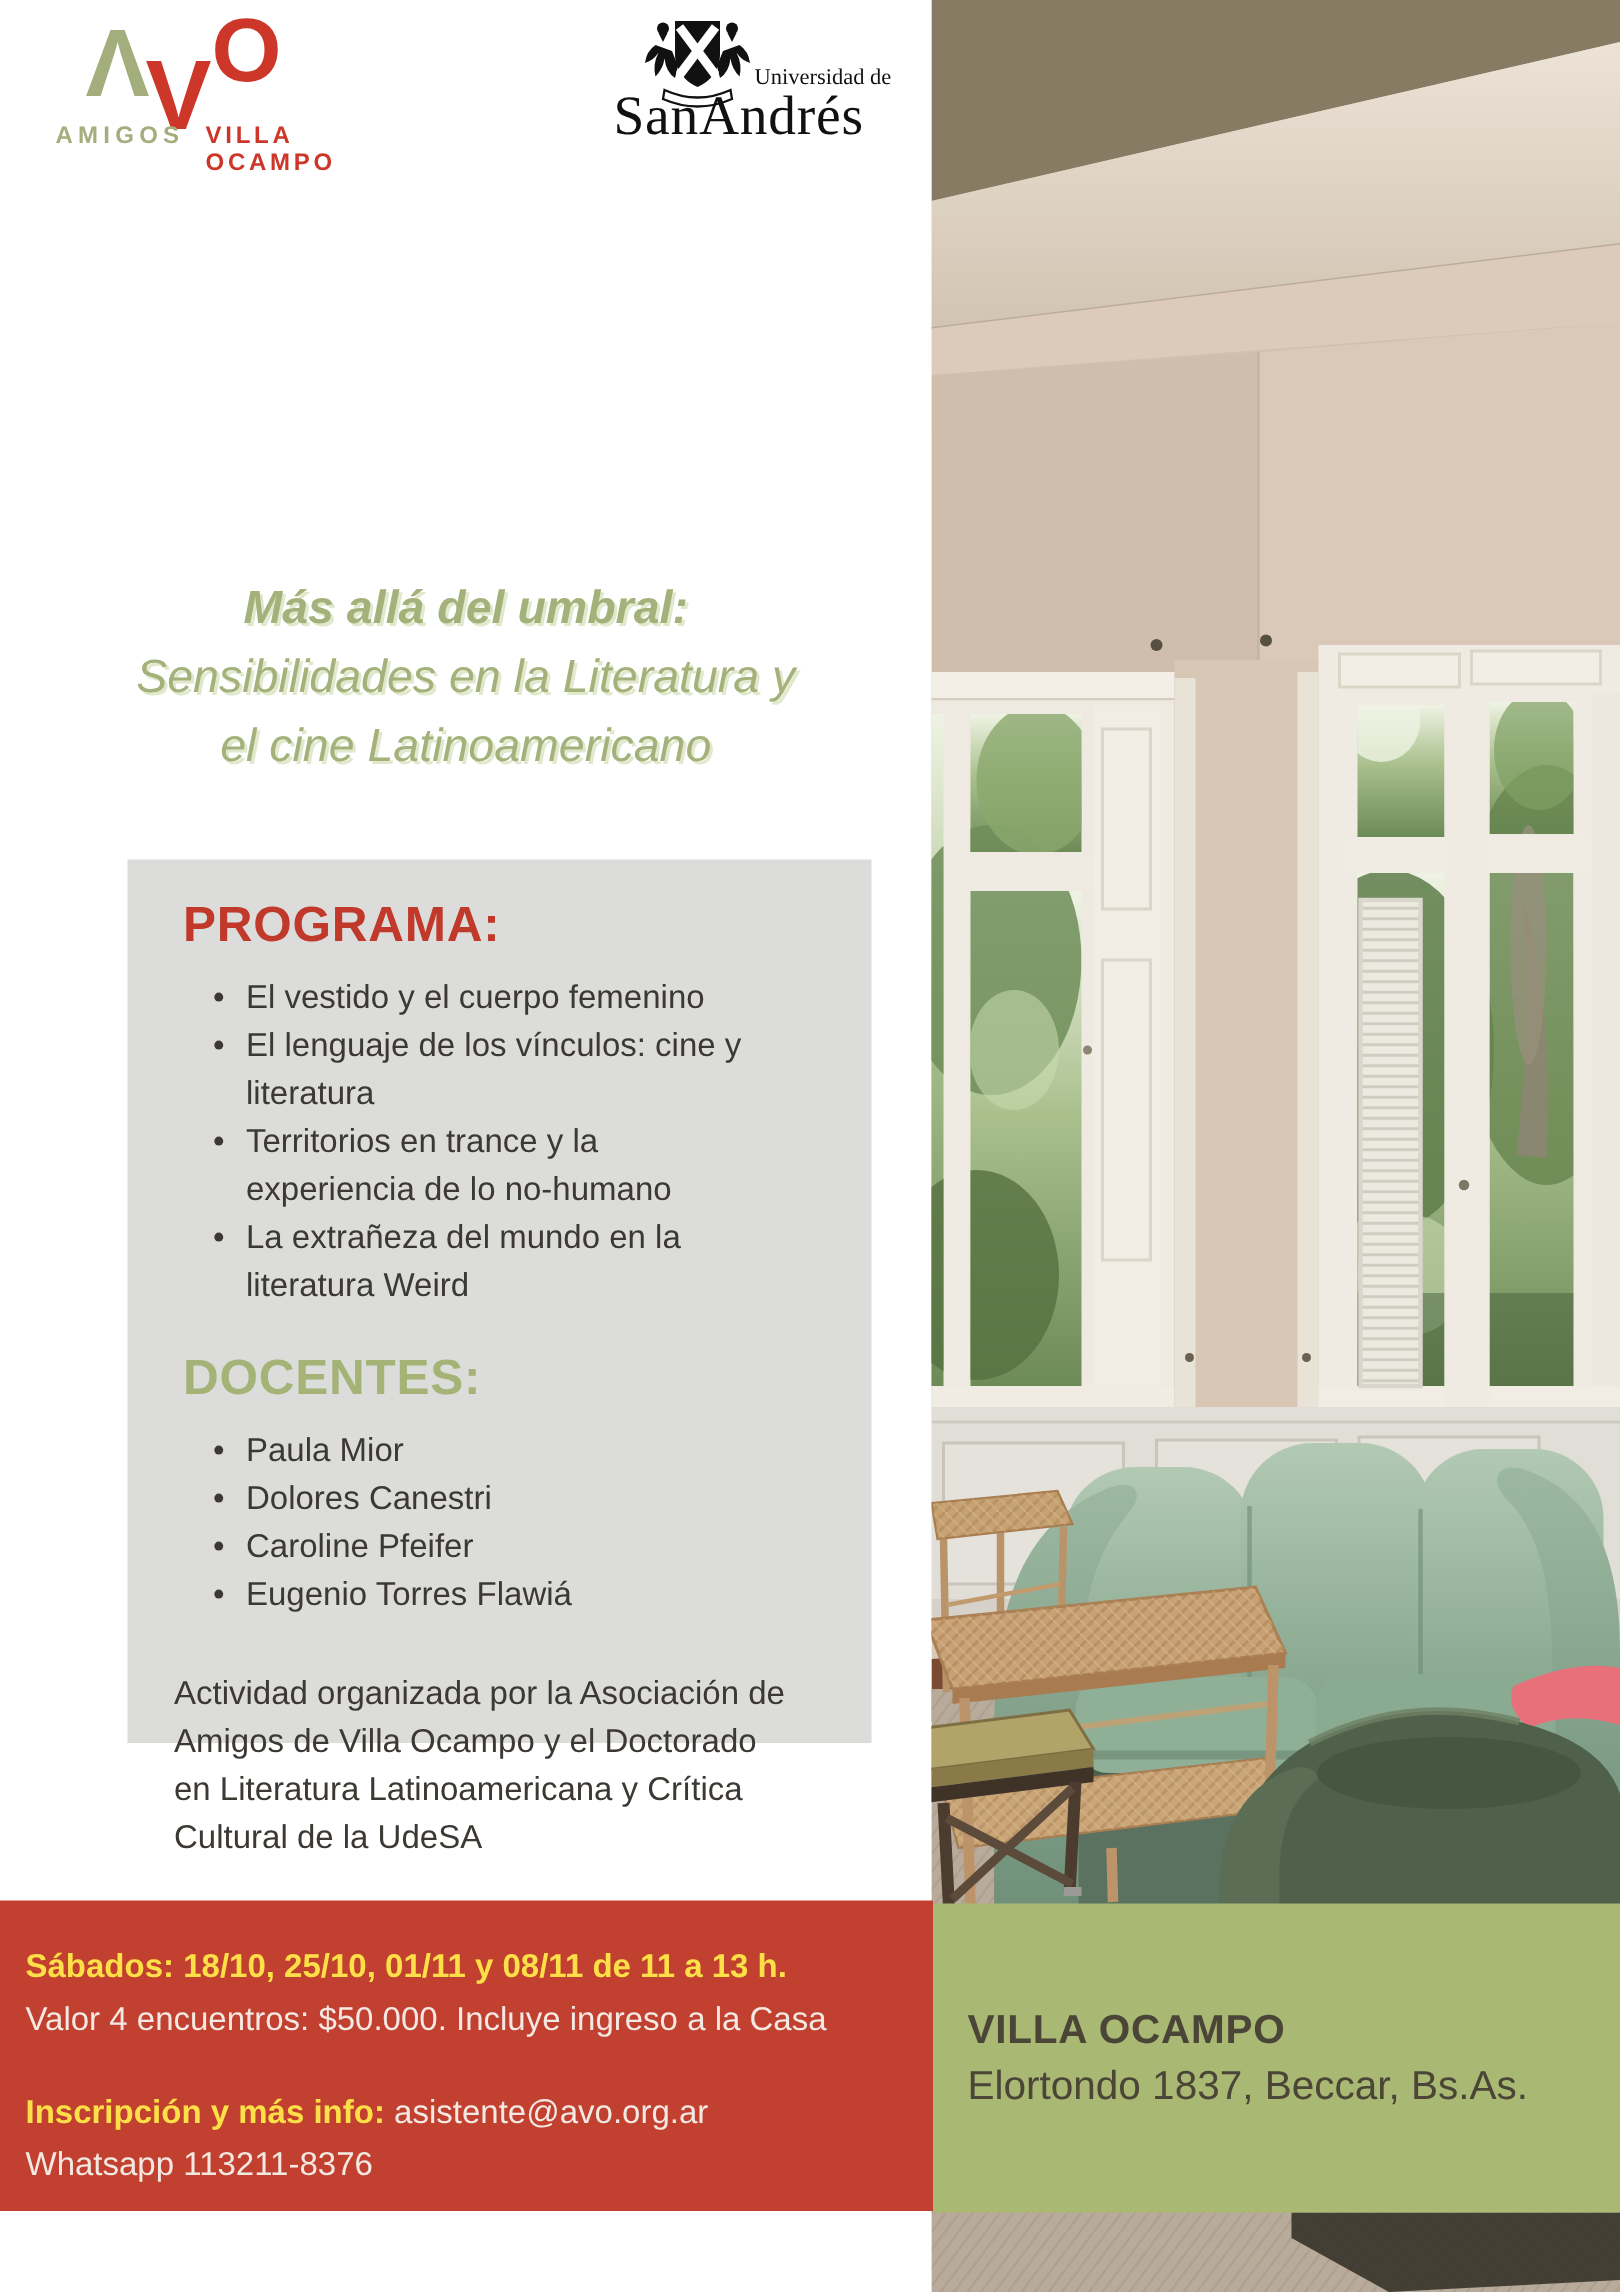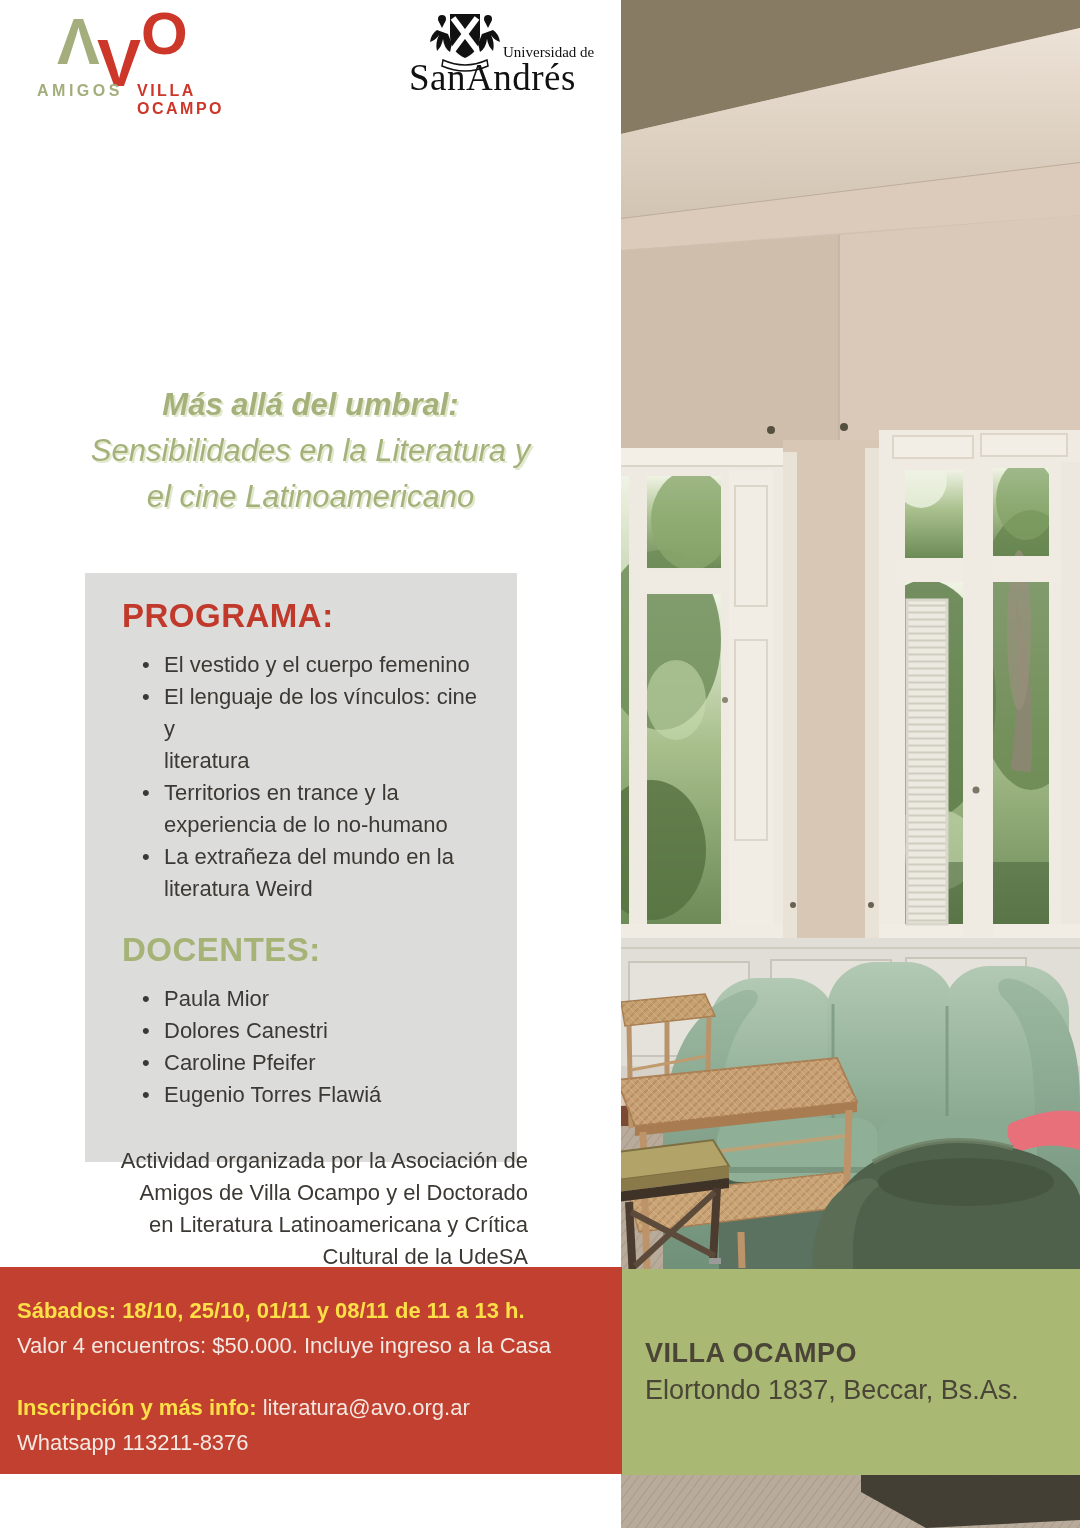--- a/index.html
+++ b/index.html
@@ -24,29 +24,29 @@
   
   .title{position:absolute;left:0;top:160px;width:621px;text-align:center;color:#c43b2b;
     font-size:42px;font-weight:600;letter-spacing:.5px;line-height:62px;
     text-shadow:2px 2px 0 rgba(196,59,43,.22);}
   
   .subtitle{position:absolute;left:0;top:382px;width:621px;text-align:center;color:#a4b17a;
     font-style:italic;font-size:31px;line-height:46px;
     text-shadow:2px 2px 0 rgba(222,229,198,.9);}
   .subtitle .l1{font-weight:bold;}
   
-  .gray-box{position:absolute;left:85px;top:573px;width:432px;height:589px;background:#dcdcda;
+  .gray-box{position:absolute;left:85px;top:573px;width:496px;height:589px;background:#dcdcda;
     box-sizing:border-box;padding:24px 26px 0 37px;color:#3c3833;}
   .gray-box h2{margin:0 0 14px 0;font-size:33px;letter-spacing:.5px;}
   .gray-box h2.red{color:#c0392b;}
   .gray-box h2.green{color:#a5b377;margin-top:26px;}
   .gray-box ul{list-style:none;margin:0;padding:0 0 0 20px;font-size:22px;line-height:32px;}
   .gray-box li{white-space:pre-line;position:relative;padding-left:22px;margin:0;}
   .gray-box li::before{content:"•";position:absolute;left:0;top:0;}
-  .organizer{margin:34px 0 0 -6px;width:412px;text-align:right;font-size:22px;line-height:32px;white-space:pre-line;}
+  .organizer{margin:34px 0 0 -6px;width:412px;text-align:left;font-size:22px;line-height:32px;white-space:pre-line;}
   
   .red-band{position:absolute;left:0;top:1267px;width:622px;height:207px;background:#c2402f;
     box-sizing:border-box;padding:26px 4px 0 17px;color:#f3e8e2;font-size:22px;line-height:35px;}
   .red-band p{margin:0;}
   .red-band .spacer{height:27px;}
   .red-band b{font-weight:bold;color:#fde047;}
   
   .olive-band{position:absolute;left:622px;top:1269px;width:458px;height:206px;background:#a9b873;
     box-sizing:border-box;padding:66px 10px 0 23px;color:#4a4537;font-size:27px;line-height:37px;}
   .olive-band .v-name{font-weight:bold;letter-spacing:.5px;}
@@ -296,21 +296,21 @@
       <ellipse cx="345" cy="1182" rx="88" ry="24" fill="#3e4e3a" opacity=".55"></ellipse>
 
       <path d="M240,1475 L459,1475 L459,1520 L305,1528 L240,1492 Z" fill="#3a352d" opacity=".92"></path>
     </svg>
   </div>
 
   <div class="red-band">
     <p><b>Sábados: 18/10, 25/10, 01/11 y 08/11 de 11 a 13 h.</b></p>
     <p>Valor 4 encuentros: $50.000. Incluye ingreso a la Casa</p>
     <div class="spacer"></div>
-    <p><b>Inscripción y más info:</b> <span>literatura@avo.org.ar</span></p>
+    <p><b>Inscripción y más info:</b> <span>asistente@avo.org.ar</span></p>
     <p>Whatsapp 113211-8376</p>
   </div>
 
   <div class="olive-band">
     <div class="v-name">VILLA OCAMPO</div>
     <div class="v-addr">Elortondo 1837, Beccar, Bs.As.</div>
   </div>
 
 </div>
 

